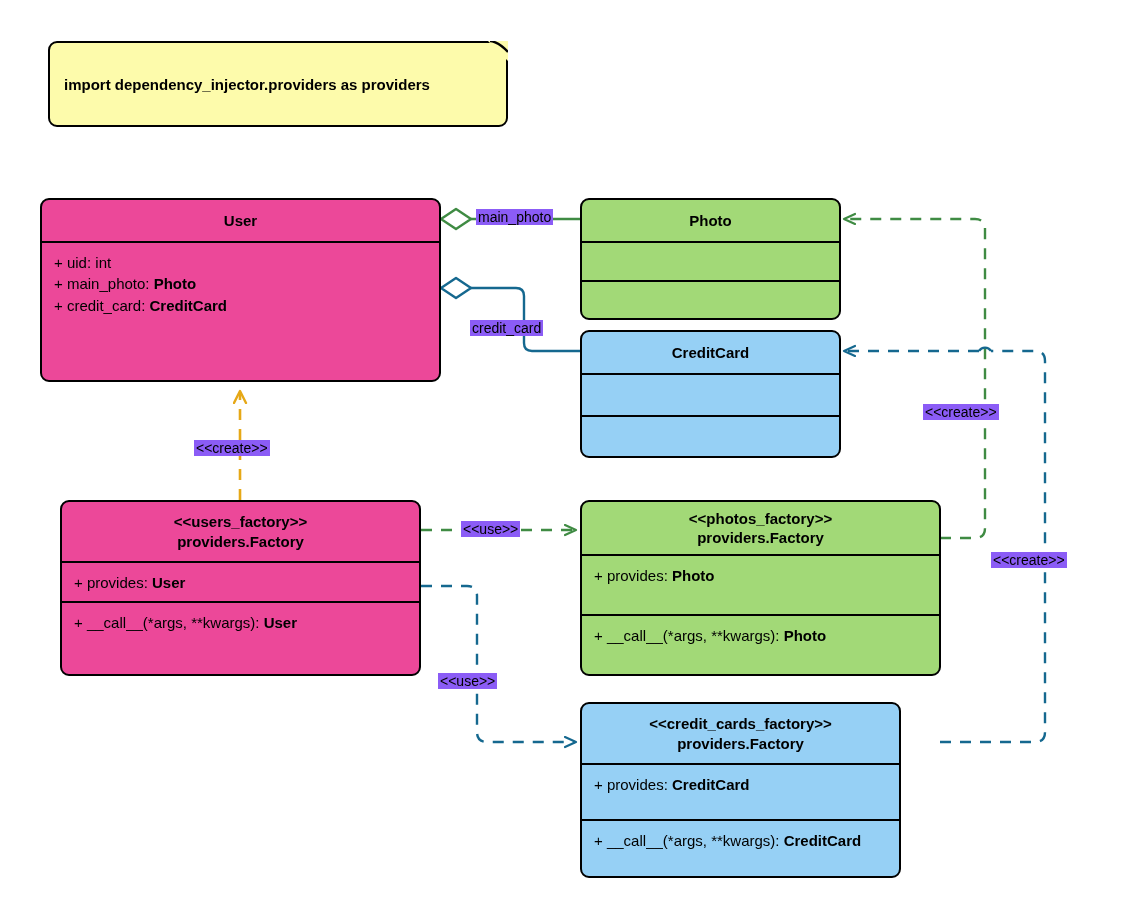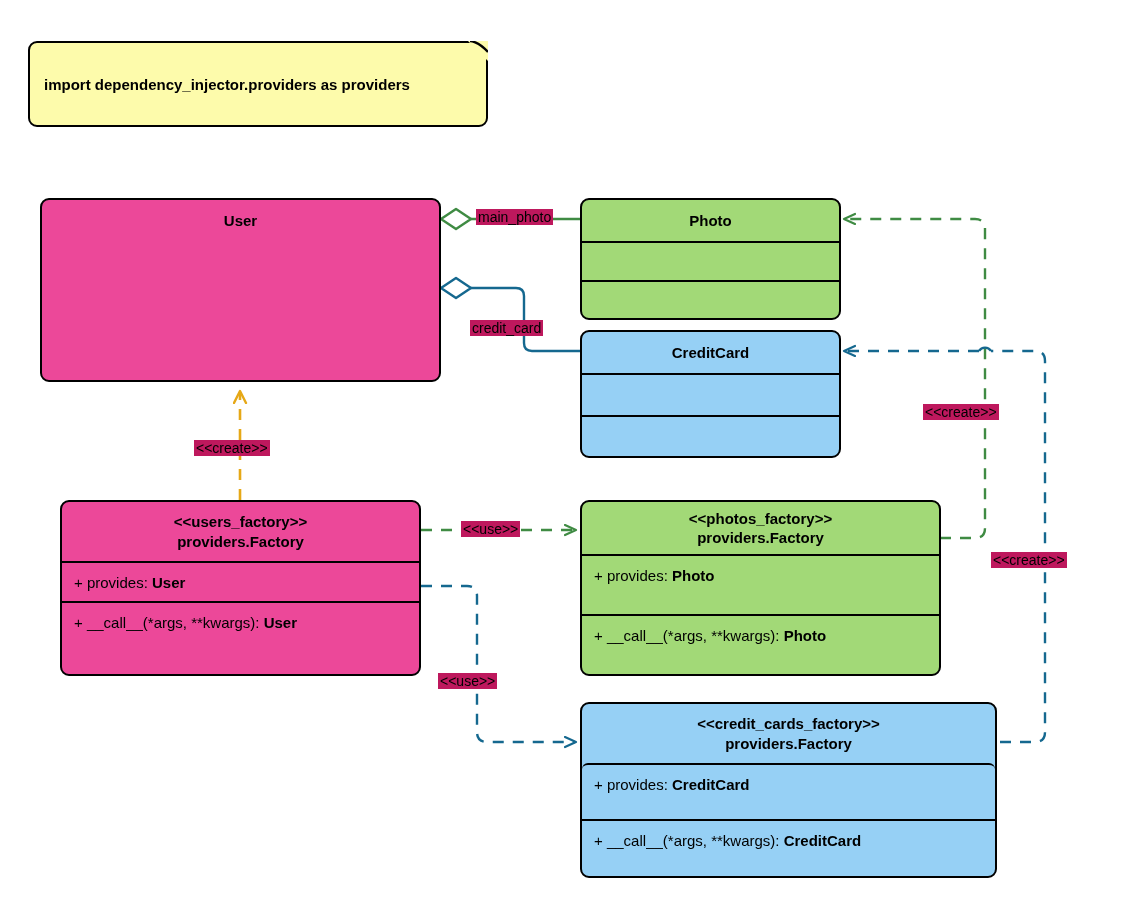--- a/index.html
+++ b/index.html
@@ -79,21 +79,21 @@
     height: 20px;
     overflow: hidden;
     pointer-events: none;
   }
 
   
   .edge-label {
     position: absolute;
     font-size: 14px;
     color: #000000;
-    background: #be185d;
+    background: #8b5cf6;
     white-space: nowrap;
     z-index: 6;
     padding: 0 2px;
   }
 
   svg.edges {
     position: absolute;
     left: 0;
     top: 0;
     width: 1126px;
@@ -147,34 +147,48 @@
     </g>
 
     <g>
       <path d="M940,742 L1035,742 Q1045,742 1045,732 L1045,361 Q1045,351 1035,351 L993,351" fill="none" stroke="#15688f" stroke-width="2.4" stroke-dasharray="11,9"></path>
 
       <path d="M993,351 L991,351 M979,351 L845,351" fill="none" stroke="#15688f" stroke-width="2.4" stroke-dasharray="11,9" marker-end="url(#arrow-blue)"></path>
       <path d="M991,351 A7,7 0 0,0 979,351" fill="none" stroke="#15688f" stroke-width="2.4"></path>
     </g>
   </svg>
 
-  <div class="uml-note" style="left:28px; top:41px; width:460px; height:86px;">
+  <div class="uml-note" style="left:48px; top:41px; width:460px; height:86px;">
     <span>import dependency_injector.providers as providers</span>
     <span class="note-fold">
       <svg width="20" height="20" viewBox="0 0 20 20">
         <path d="M20,0 L20,20 L0,0 Z" fill="#fdfbab"></path>
         <path d="M2,0 C2,0 10,0 20,11" fill="none" stroke="#000000" stroke-width="2.4"></path>
       </svg>
     </span>
   </div>
 
   <div class="uml-class fill-yellow" style="left:40px; top:198px; width:401px; height:184px;">
     <div class="uml-head" style="height:41px;">
       <span>User</span>
     </div>
+    <div class="uml-sec" style="height:94px;">
+      <div class="row">
+        <span>+</span>
+        <span>uid: </span><span>int</span>
+      </div>
+      <div class="row">
+        <span>+</span>
+        <span>main_photo: </span><b>Photo</b>
+      </div>
+      <div class="row">
+        <span>+</span>
+        <span>credit_card: </span><b>CreditCard</b>
+      </div>
+    </div>
   </div>
 
   <div class="uml-class fill-green" style="left:580px; top:198px; width:261px; height:122px;">
     <div class="uml-head" style="height:41px;">
       <span>Photo</span>
     </div>
     <div class="uml-sec" style="height:39px;"></div>
     <div class="uml-sec" style="height:39px;"></div>
   </div>
 
@@ -217,26 +231,26 @@
       </div>
     </div>
     <div class="uml-sec" style="height:72px;">
       <div class="row">
         <span>+</span>
         <span>__call__(*args, **kwargs): </span><b>Photo</b>
       </div>
     </div>
   </div>
 
-  <div class="uml-class fill-blue" style="left:580px; top:702px; width:417px; height:176px;">
+  <div class="uml-class fill-blue" style="left:580px; top:702px; width:321px; height:176px;">
     <div class="uml-head" style="height:59px;">
       <span>&lt;&lt;credit_cards_factory&gt;&gt;</span>
       <span class="l2">providers.Factory</span>
     </div>
-    <div class="uml-sec" style="height:56px;border-radius:6px;">
+    <div class="uml-sec" style="height:56px;">
       <div class="row">
         <span>+</span>
         <span>provides: </span><b>CreditCard</b>
       </div>
     </div>
     <div class="uml-sec" style="height:58px;">
       <div class="row">
         <span>+</span>
         <span>__call__(*args, **kwargs): </span><b>CreditCard</b>
       </div>

